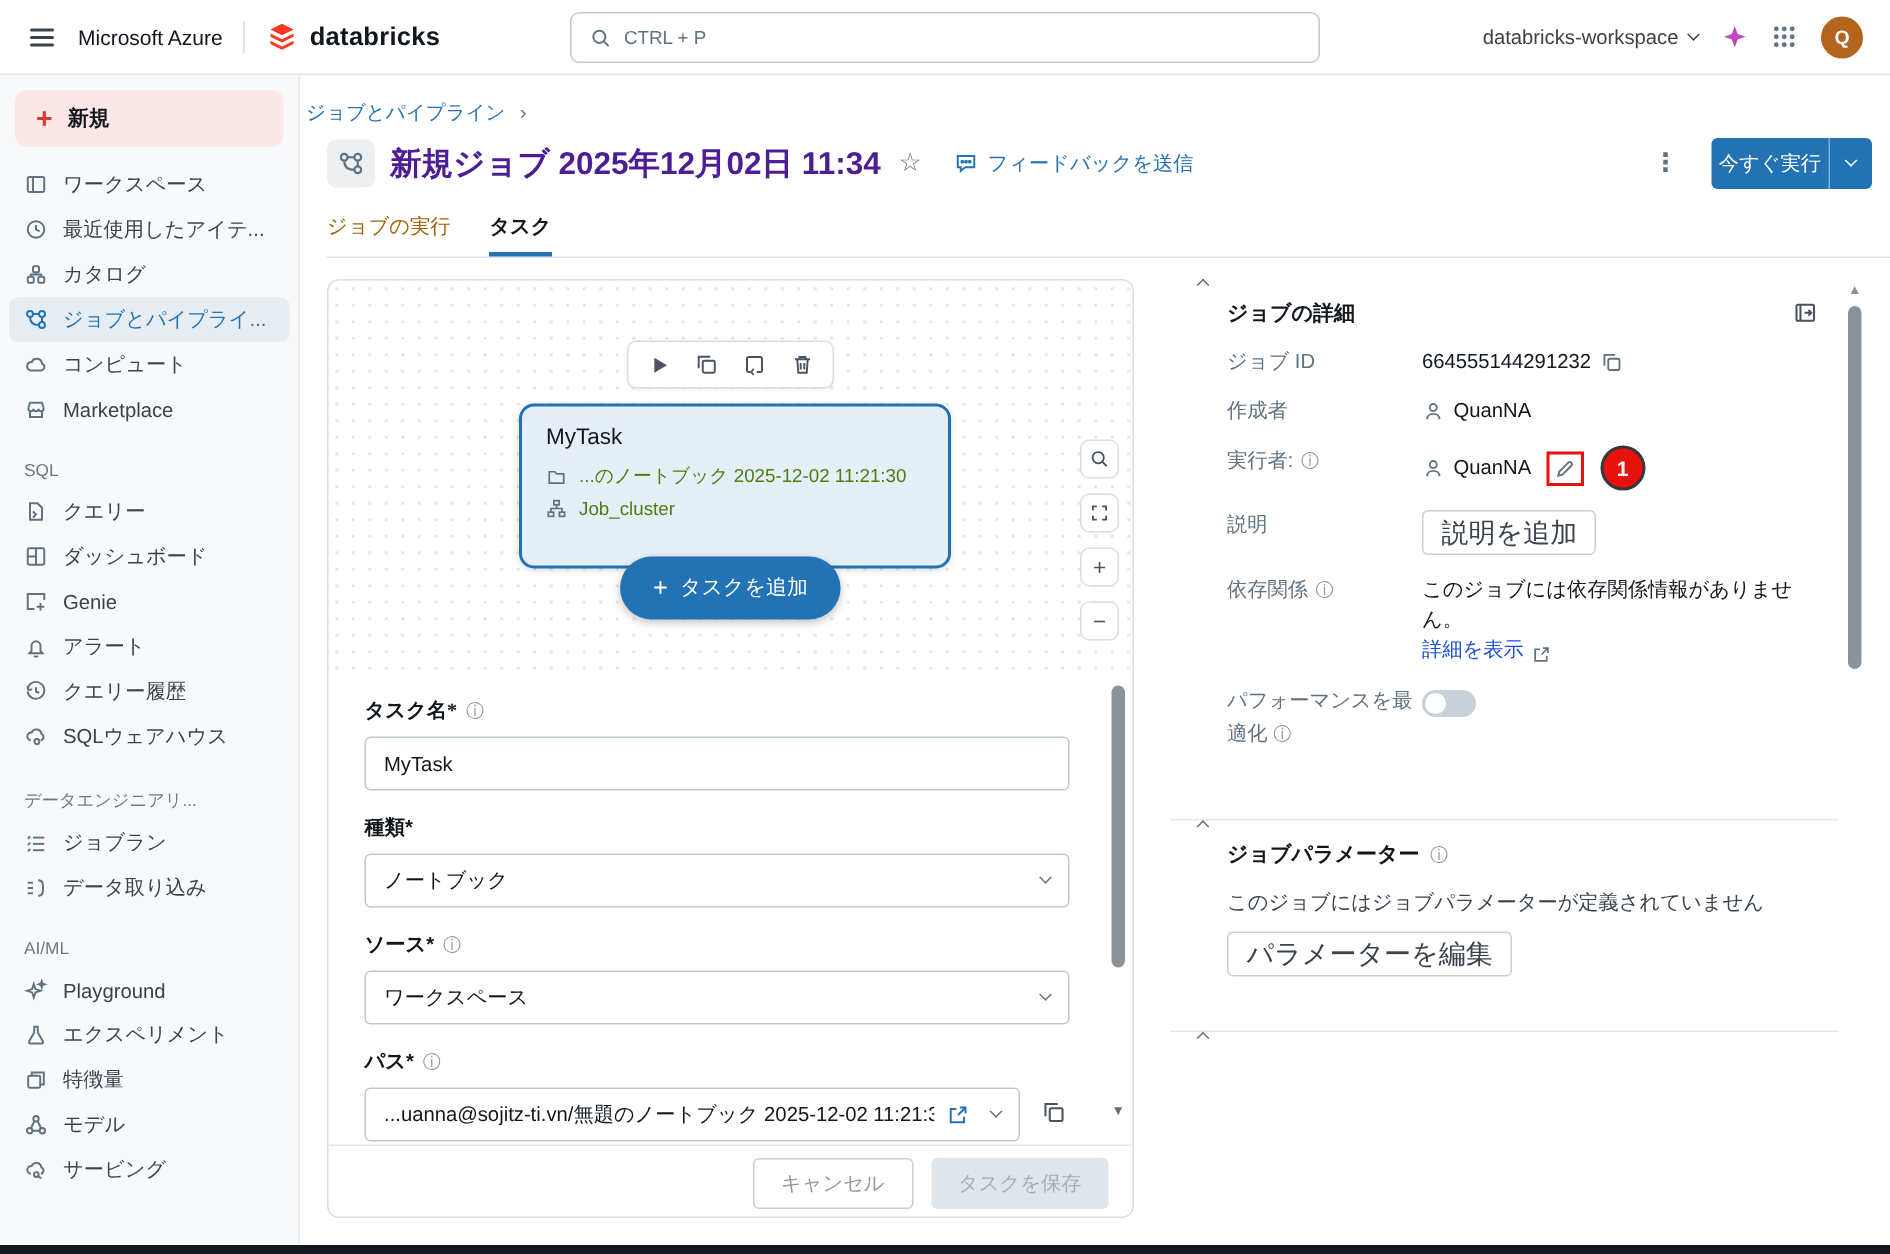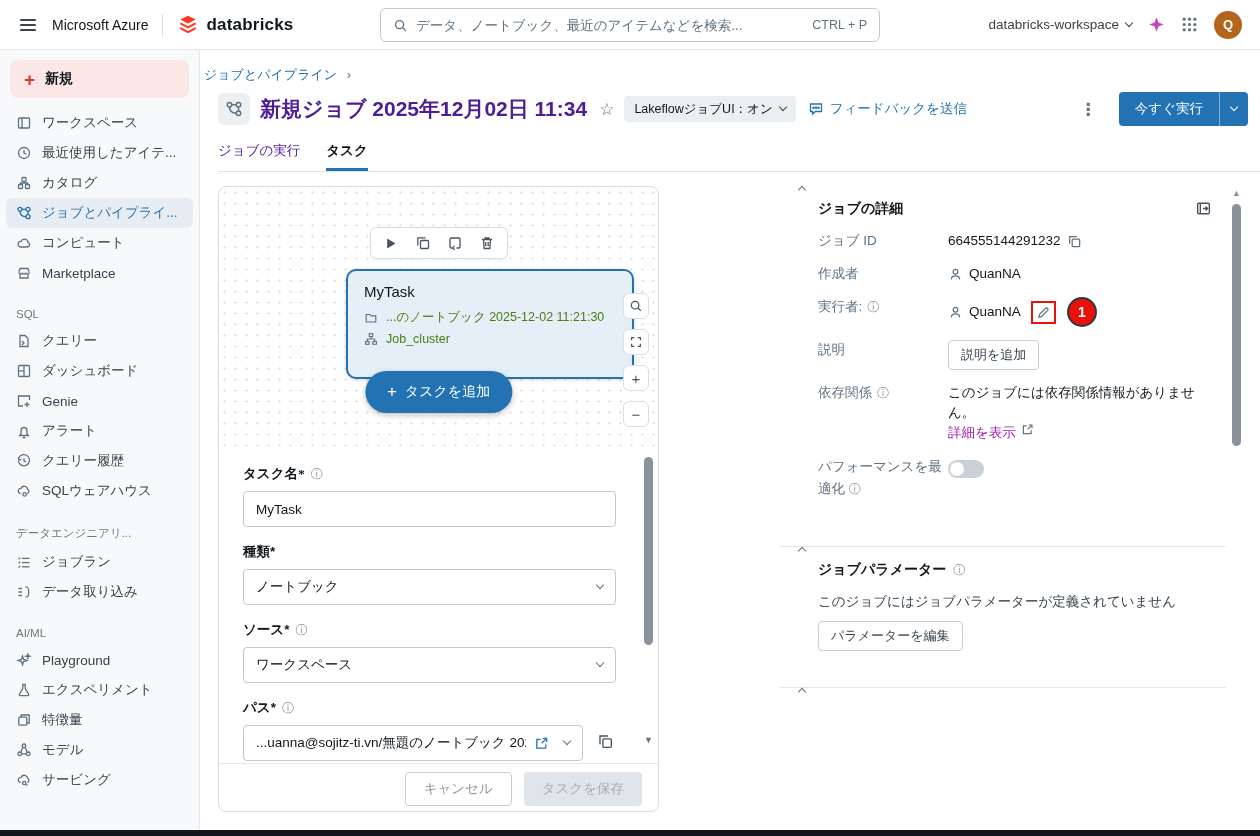--- a/index.html
+++ b/index.html
@@ -59,31 +59,31 @@
   .star { font-size:17px; color:#5F7281; margin:0 10px 0 12px; cursor:pointer; }
   .pill { background:#ECEFF2; border-radius:4px; height:26px; display:flex; align-items:center;
     padding:0 10px; font-size:12.5px; color:#11171C; cursor:pointer; white-space:nowrap; }
   .pill .chev { color:#39434D; }
   .feedback { display:flex; align-items:center; gap:6px; color:#2272B4; font-size:13.5px;
     margin-left:12px; cursor:pointer; white-space:nowrap; }
   .kebab { margin-left:auto; font-size:17px; font-weight:bold; color:#5F7281; cursor:pointer;
     padding:0 10px; letter-spacing:0; }
   .runbtn { display:flex; align-items:stretch; height:34px; border-radius:4px; overflow:hidden;
     background:#2272B4; color:#fff; cursor:pointer; margin-left:12px; }
-  .run-main { display:flex; align-items:center; padding:0 16px; font-size:13.5px; }
+  .run-main { display:flex; align-items:center; padding:0 5px; font-size:13.5px; }
   .run-sep { width:1px; background:rgba(255,255,255,.45); }
   .run-caret { display:flex; align-items:center; padding:0 11px; }
   .run-caret .chev { margin-left:0; }
   .tabs { position:absolute; left:18px; top:92px; right:-182px; height:30px; border-bottom:1px solid #DDE3EA;
     display:flex; gap:26px; }
-  .tab { font-size:13.5px; color:#4c1d95; cursor:pointer; padding-bottom:9px; }
+  .tab { font-size:13.5px; color:#a16207; cursor:pointer; padding-bottom:9px; }
   .tab.active { color:#11171C; font-weight:bold; border-bottom:3px solid #2272B4; }
 
   
-  .card { position:absolute; left:18px; top:136px; width:441px; height:626px; border:1px solid #D8DEE4;
+  .card { position:absolute; left:18px; top:136px; width:538px; height:626px; border:1px solid #D8DEE4;
     border-radius:8px; background:#fff; overflow:hidden; }
   .canvas { position:relative; height:264px;
     background-image:radial-gradient(#E3E6E9 1.1px, transparent 1.2px); background-size:11px 11px; }
   .node-toolbar { position:absolute; left:50%; transform:translateX(-50%); top:40px; height:32px;
     background:#fff; border:1px solid #D8DEE4; border-radius:6px; display:flex; align-items:center;
     padding:0 6px; gap:4px; box-shadow:0 1px 2px rgba(0,0,0,.05); }
   .ntb { width:28px; height:26px; display:flex; align-items:center; justify-content:center;
     cursor:pointer; border-radius:4px; }
   .ntb svg { stroke:#4A545E; }
   .task-node { position:absolute; left:127px; top:82px; width:288px; height:110px; background:#E6EFF8;
@@ -133,22 +133,22 @@
   .sec + .sec { border-top:1px solid #E4E7EB; }
   .sec-chev { position:absolute; left:12px; top:20px; color:#5F7281; cursor:pointer; }
   .sec-title { font-size:14px; font-weight:bold; color:#11171C; display:flex; align-items:center; gap:7px; }
   .collapse-btn { position:absolute; right:14px; top:14px; cursor:pointer; }
   .collapse-btn svg { stroke:#4A545E; }
   .drow { display:flex; margin-top:13px; font-size:13.5px; line-height:20px; }
   .dlabel { flex:0 0 130px; color:#5F7281; display:flex; gap:5px; align-items:flex-start; }
   .dvalue { color:#11171C; display:flex; align-items:center; gap:6px; flex-wrap:wrap; }
   .dvalue svg { stroke:#5F7281; }
   .mini-btn { height:30px; padding:0 12px; background:#fff; border:1px solid #C7CFD6; border-radius:4px;
-    font-size:13px; color:#39434D; font-family:inherit; cursor:pointer; }
-  .link { color:#a21caf; cursor:pointer; display:inline-flex; align-items:flex-start; gap:5px; text-decoration:none; }
+    font-size:18px; color:#39434D; font-family:inherit; cursor:pointer; }
+  .link { color:#1d4ed8; cursor:pointer; display:inline-flex; align-items:flex-end; gap:5px; text-decoration:none; }
   .pencil-box { display:inline-flex; align-items:center; justify-content:center; border:2px solid #E8110B;
     padding:2px 3px; margin-left:4px; cursor:pointer; }
   .pencil-box svg { stroke:#5F7281; }
   .step-badge { width:30px; height:30px; border-radius:50%; background:#E8110B; border:2.5px solid #33383D;
     color:#fff; font-size:14px; font-weight:bold; display:inline-flex; align-items:center;
     justify-content:center; margin-left:5px; }
   .toggle { width:36px; height:18px; border-radius:10px; background:#C9D1D8; position:relative; cursor:pointer; }
   .toggle .knob { position:absolute; left:2px; top:2px; width:14px; height:14px; border-radius:50%; background:#fff; }
   .gray-text { color:#5F7281; font-size:13.5px; margin-top:14px; }
   .dark-text { color:#39434D; font-size:13.5px; margin-top:14px; }
@@ -181,21 +181,20 @@
           <path d="M3 11.9 L10 15.4 17 11.9 17 13.9 10 17.4 3 13.9 Z"></path>
         </svg>
         <b>databricks</b>
       </span>
     </div>
     <div class="searchbox">
       <svg width="15" height="15" viewBox="0 0 16 16" fill="none" stroke="#5F7281" stroke-width="1.4">
         <circle cx="7" cy="7" r="4.3"></circle>
           <line x1="10.3" y1="10.3" x2="13.6" y2="13.6"></line>
       </svg>
-      <input placeholder="データ、ノートブック、最近のアイテムなどを検索..." style="">
       <span class="kbd">CTRL + P</span>
     </div>
     <div class="tb-right">
       <span class="ws">
         <span>databricks-workspace</span>
           <i class="chev"></i>
       </span>
       <svg width="17" height="17" viewBox="0 0 16 16" fill="#C445BE" style="cursor:pointer">
         <path d="M8 1.2 L9.8 6.2 14.8 8 9.8 9.8 8 14.8 6.2 9.8 1.2 8 6.2 6.2 Z"></path>
       </svg>
@@ -382,24 +381,20 @@
       <span class="title-icon">
         <svg width="18" height="18" viewBox="0 0 16 16" fill="none" stroke-width="1.3">
             <circle cx="4" cy="4.3" r="2"></circle>
             <circle cx="12" cy="4.3" r="2"></circle>
             <circle cx="12" cy="11.7" r="2"></circle>
             <path d="M6 4.3 H10 M12 6.3 V9.7 M10 11.7 C5.5 11.7 4 9.5 4 6.3"></path>
           </svg>
       </span>
       <h1>新規ジョブ 2025年12月02日 11:34</h1>
       <span class="star">☆</span>
-      <span class="pill">
-        <span>LakeflowジョブUI：オン</span>
-          <i class="chev"></i>
-      </span>
       <span class="feedback">
         <svg width="16" height="16" viewBox="0 0 16 16" fill="none" stroke="#2272B4" stroke-width="1.3">
             <path d="M2.5 3 H13.5 V10.5 H7.5 L4.5 13 V10.5 H2.5 Z"></path>
             <circle cx="5.5" cy="6.8" r=".6" fill="#2272B4"></circle>
             <circle cx="8" cy="6.8" r=".6" fill="#2272B4"></circle>
             <circle cx="10.5" cy="6.8" r=".6" fill="#2272B4"></circle>
           </svg>
         <span>フィードバックを送信</span>
       </span>
       <span class="kebab">⋮</span>

